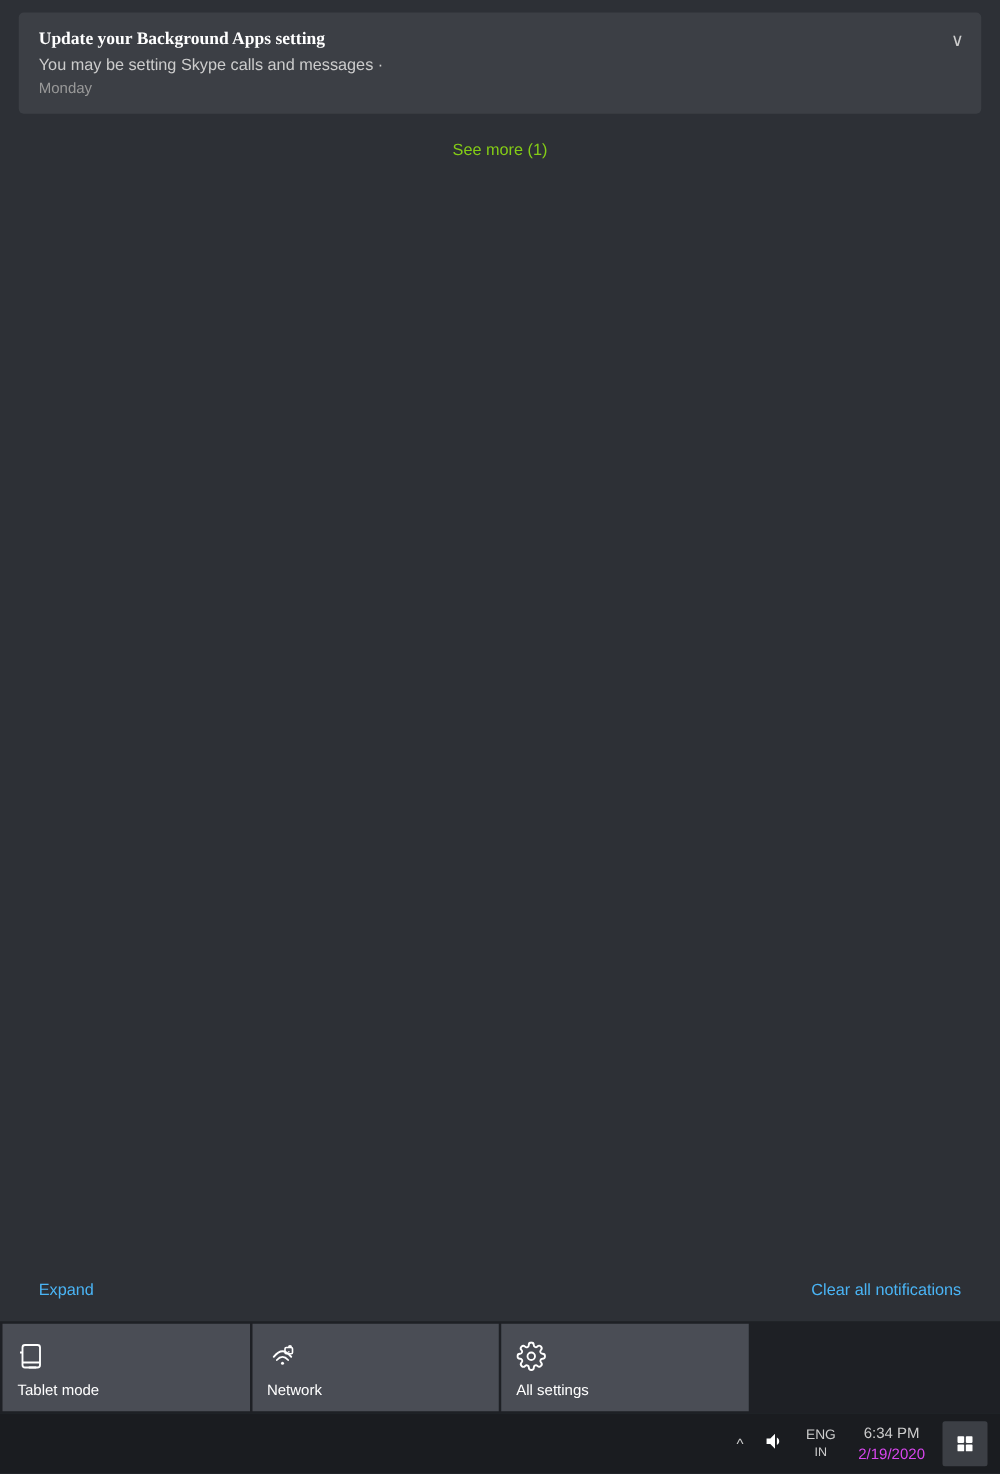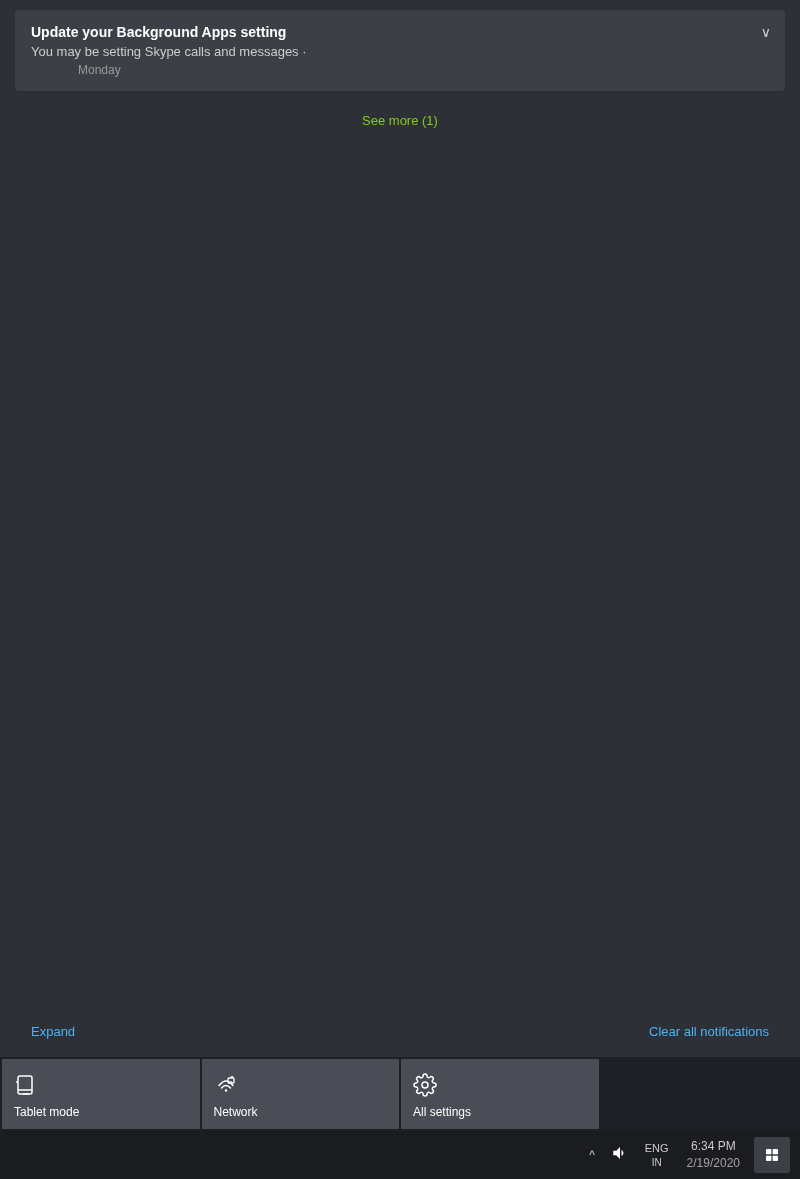--- a/index.html
+++ b/index.html
@@ -39,35 +39,35 @@
       padding: 14px 40px 14px 16px;
       position: relative;
       margin-bottom: 10px;
     }
 
     .notification-title {
       font-size: 14px;
       font-weight: 700;
       color: #ffffff;
       margin-bottom: 4px;
+      font-family: Liberation Serif, serif;
     }
 
     .notification-body {
       font-size: 13px;
       color: #cccccc;
       margin-bottom: 4px;
       white-space: nowrap;
       overflow: hidden;
       text-overflow: ellipsis;
     }
 
     .notification-time {
       font-size: 12px;
       color: #999999;
-      margin-left: 47px;
     }
 
     .notification-chevron {
       position: absolute;
       top: 14px;
       right: 14px;
       color: #cccccc;
       font-size: 14px;
       cursor: pointer;
     }
@@ -296,21 +296,21 @@
         </svg>
       </span>
 
       <span class="taskbar-locale">
         <span style="display:block;color:#cccccc;font-size:11px;">ENG</span>
         <span style="display:block;color:#cccccc;font-size:10px;">IN</span>
       </span>
 
       <div class="taskbar-datetime">
         <div style="color:#cccccc;font-size:12px;text-align:center;">6:34 PM</div>
-        <div style="color:#a3a3a3;font-size:12px;text-align:right;">2/19/2020</div>
+        <div style="color:#d946ef;font-size:12px;text-align:right;">2/19/2020</div>
       </div>
 
       <div class="taskbar-notification-btn">
         <svg width="16" height="16" viewBox="0 0 24 24" fill="white">
           <rect x="3" y="3" width="8" height="8" rx="1"></rect>
           <rect x="13" y="3" width="8" height="8" rx="1"></rect>
           <rect x="3" y="13" width="8" height="8" rx="1"></rect>
           <rect x="13" y="13" width="8" height="8" rx="1"></rect>
         </svg>
       </div>

